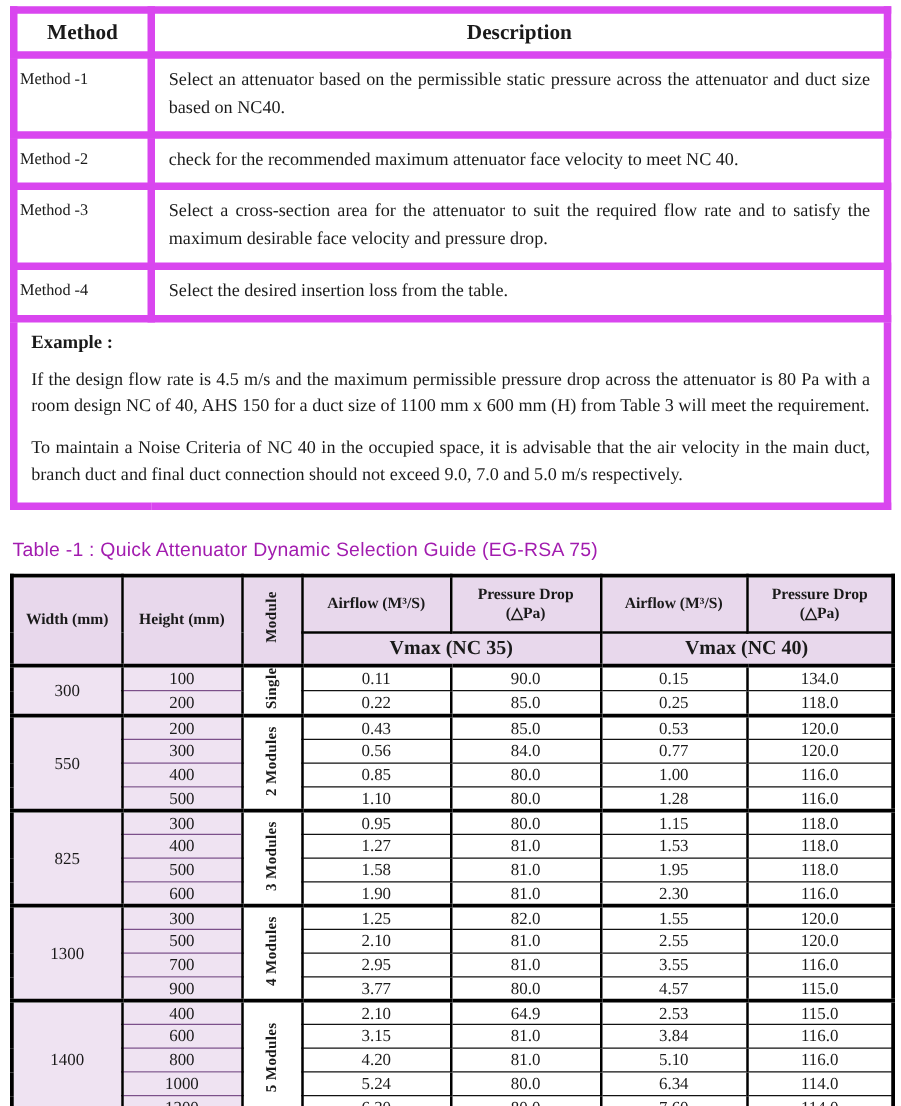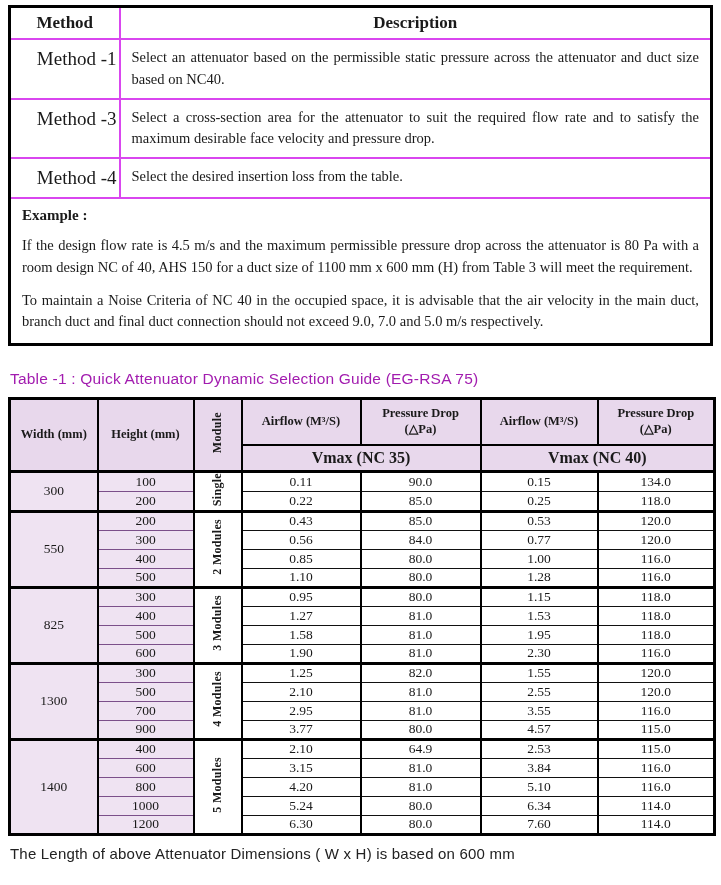--- a/index.html
+++ b/index.html
@@ -18,33 +18,33 @@
   }
   .page { padding: 5px 8px 0 8px; width: 721px; }
 
   
   table.methods {
     width: 705px;
     border-collapse: collapse;
     border: 3px solid #000;
   }
   table.methods th, table.methods td {
-    border: 2px solid #d946ef;
+    border: 6px solid #d946ef;
     vertical-align: top;
   }
   .methods .hdr-method, .methods .hdr-desc {
     font-size: 17px;
     font-weight: bold;
     text-align: center;
     padding: 5px 4px;
   }
   .methods .m-name {
     width: 110px;
-    text-align: right;
-    font-size: 19px;
+    text-align: left;
+    font-size: 13px;
     padding: 8px 2px;
     white-space: nowrap;
   }
   .methods .m-desc {
     text-align: justify;
     font-size: 14.5px;
     line-height: 1.5;
     padding: 7px 11px 7px 11px;
   }
   .methods .example-cell { padding: 6px 11px 10px 11px; }
@@ -132,20 +132,24 @@
     <thead>
       <tr>
         <th class="hdr-method">Method</th>
         <th class="hdr-desc">Description</th>
       </tr>
     </thead>
     <tbody>
       <tr>
         <td class="m-name">Method -1</td>
         <td class="m-desc">Select an attenuator based on the permissible static pressure across the attenuator and duct size based on NC40.</td>
+      </tr>
+      <tr>
+        <td class="m-name">Method -2</td>
+        <td class="m-desc">check for the recommended maximum attenuator face velocity to meet NC 40.</td>
       </tr>
       <tr>
         <td class="m-name">Method -3</td>
         <td class="m-desc">Select a cross-section area for the attenuator to suit the required flow rate and to satisfy the maximum desirable face velocity and pressure drop.</td>
       </tr>
       <tr>
         <td class="m-name">Method -4</td>
         <td class="m-desc">Select the desired insertion loss from the table.</td>
       </tr>
       <tr>

